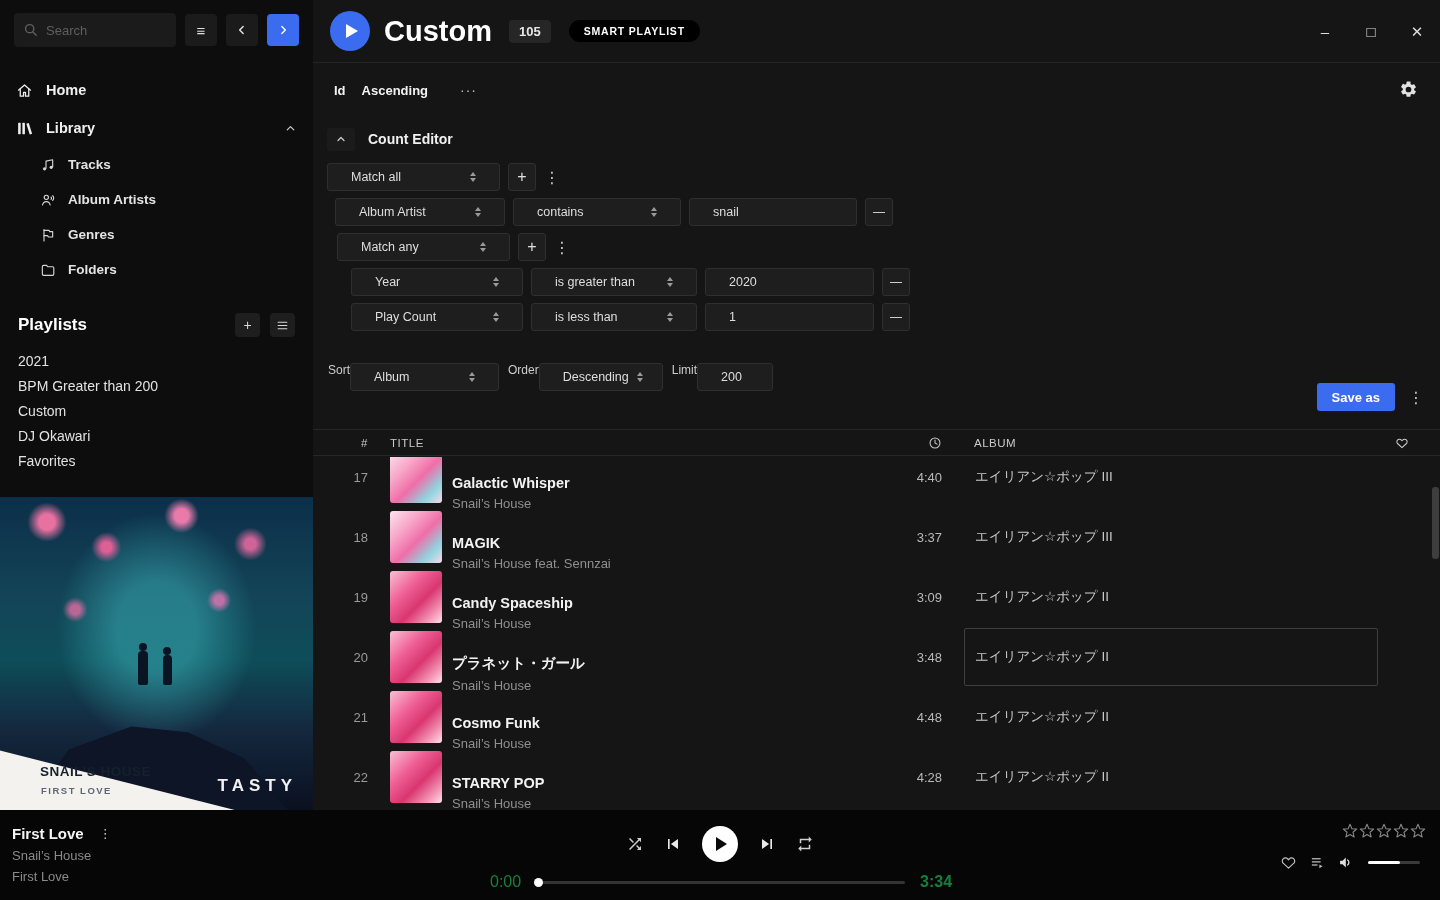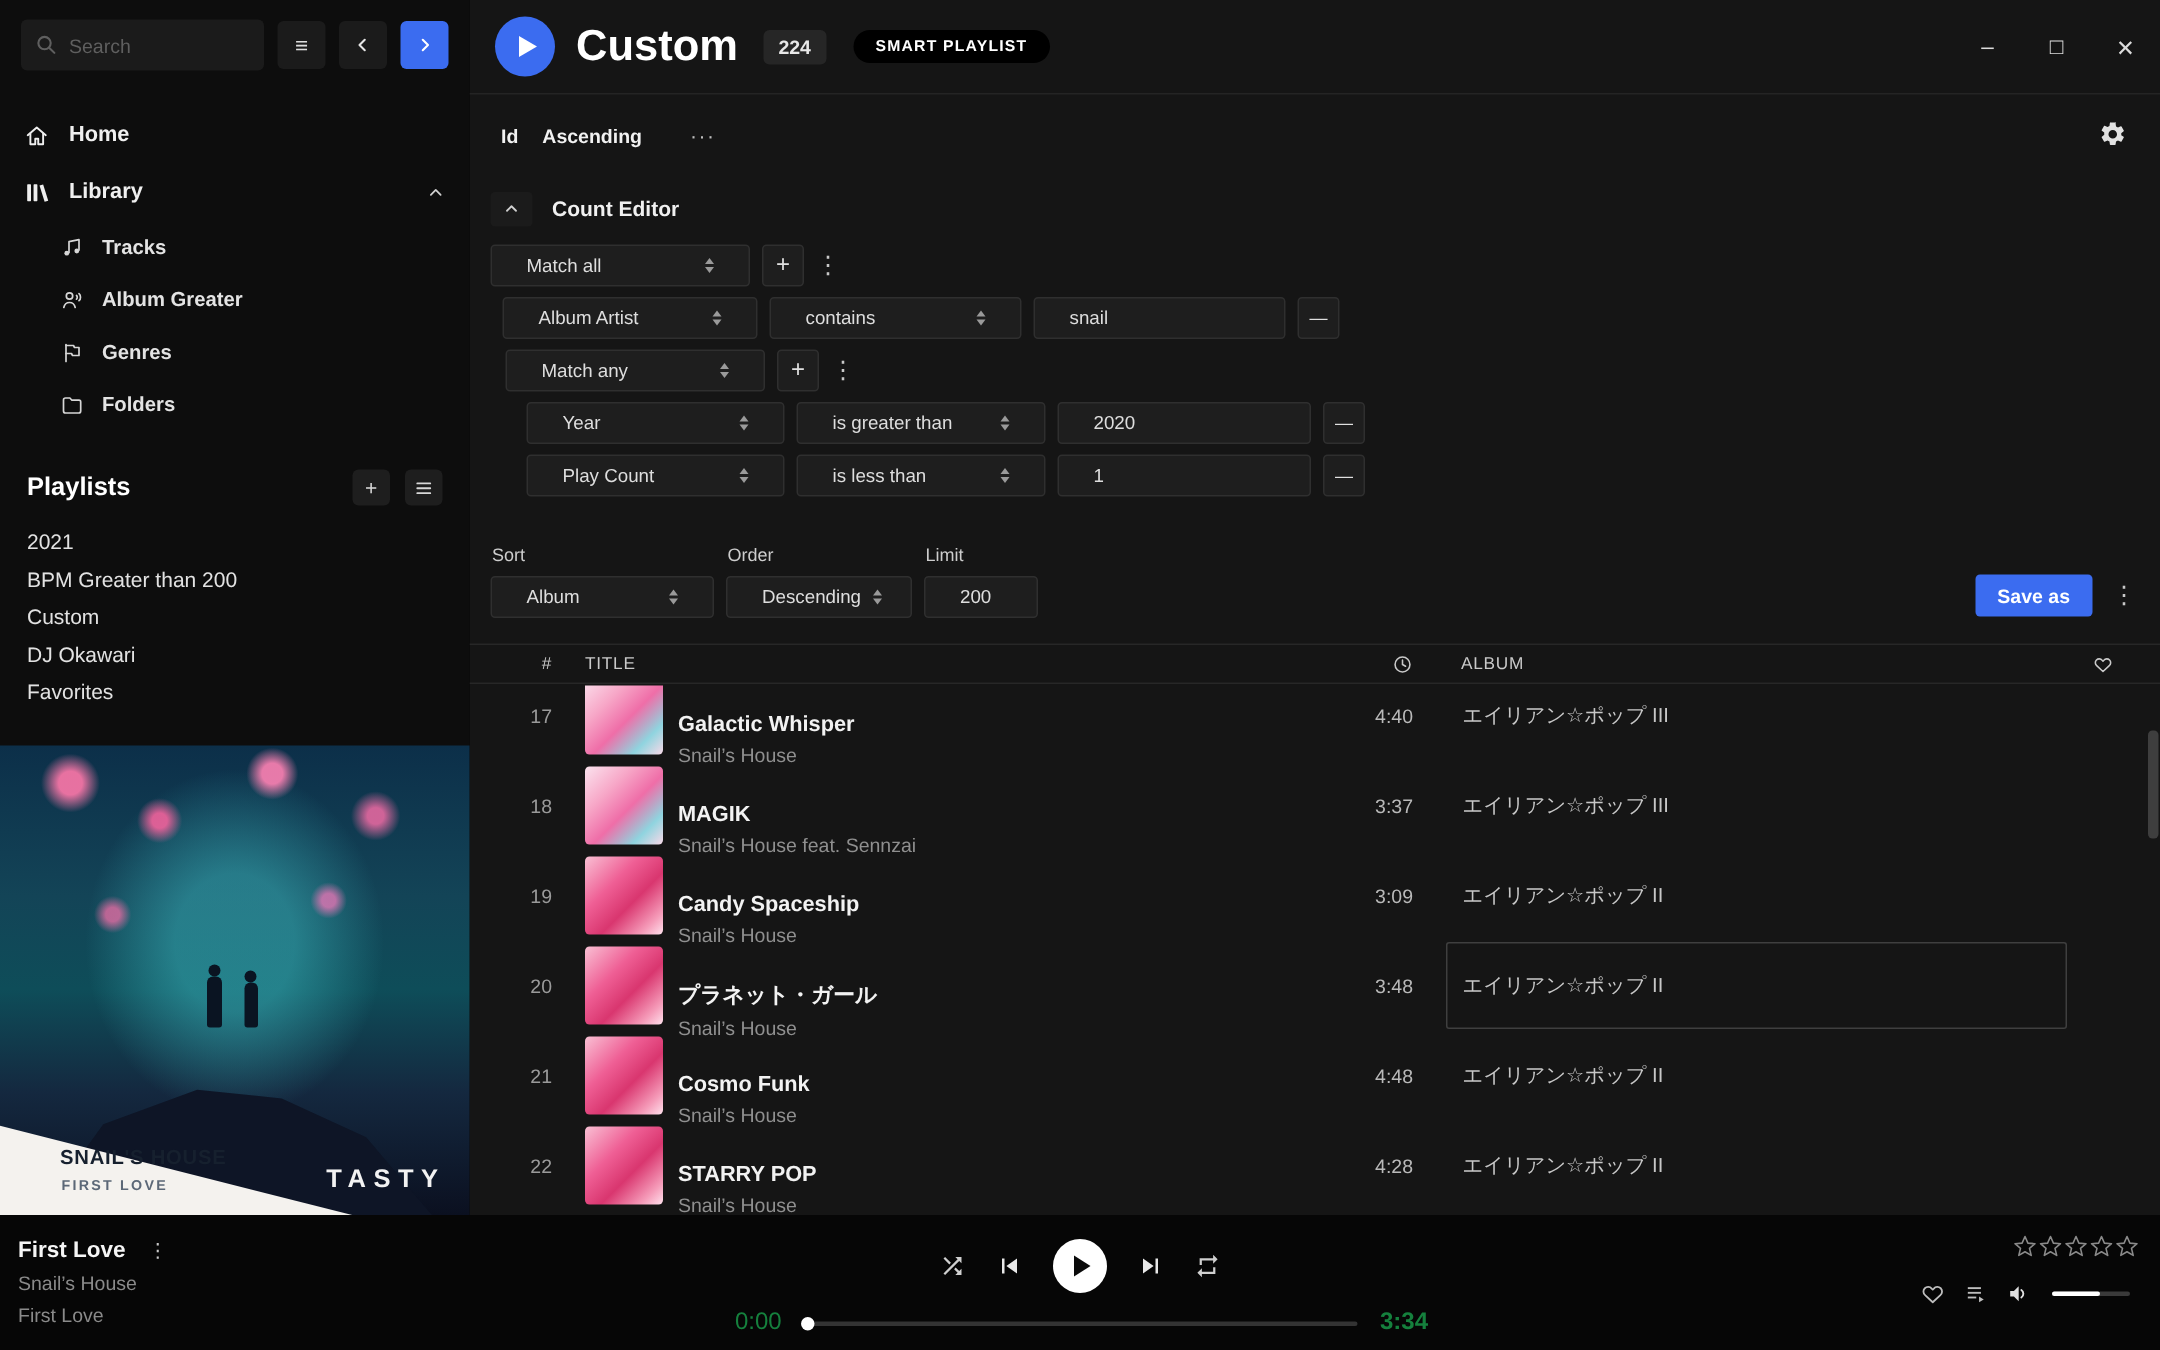--- a/index.html
+++ b/index.html
@@ -79,21 +79,21 @@
   .updown .u { border-bottom:4px solid #9a9a9a; }
   .updown .d { border-top:4px solid #9a9a9a; }
   .ctl input { background:transparent; border:none; outline:none; color:#dedede; font-size:12.5px; width:100%; font-family:inherit; }
   .icon-btn { width:28px; height:28px; background:#1e1e1e; border:1px solid #2f2f2f; border-radius:3px; display:flex; align-items:center; justify-content:center; color:#e0e0e0; font-size:16px; cursor:pointer; flex:none; }
   .kebab { color:#c8c8c8; font-size:16px; width:12px; text-align:center; cursor:pointer; }
   .w173{width:173px}.w170{width:170px}.w168{width:168px}.w169{width:169px}.w172{width:172px}.w166{width:166px}
   .w149{width:149px}.w124{width:124px}.w76{width:76px}
   .ind8{margin-left:8px}.ind10{margin-left:10px}.ind24{margin-left:24px}
 
   .sort-section { position:absolute; left:14px; top:363px; display:flex; gap:8px; }
-  .sort-col { display:flex; flex-direction:column; }
+  .sort-col { display:flex; flex-direction:row; }
   .sort-label { font-size:12px; color:#cdcdcd; margin-bottom:7px; padding-left:1px; }
   .save-row { position:absolute; right:20px; top:383px; display:flex; align-items:center; gap:13px; }
   .save-btn { background:var(--accent); color:#fff; border:none; border-radius:3px; height:28px; padding:0 15px; font-size:13px; font-weight:700; cursor:pointer; font-family:inherit; }
 
   
   .table-header { position:absolute; top:429px; left:0; right:0; height:27px; border-top:1px solid #272727; border-bottom:1px solid #272727; display:flex; align-items:center; padding:0 14px 0 20px; font-size:11.5px; letter-spacing:.5px; color:#c9c9c9; }
   .c-num { width:35px; text-align:right; cursor:pointer; }
   .c-title { width:412px; margin-left:22px; cursor:pointer; }
   .c-dur { width:140px; display:flex; justify-content:flex-end; cursor:pointer; }
   .c-album { width:414px; margin-left:22px; padding-left:10px; cursor:pointer; }
@@ -193,21 +193,21 @@
         </svg>
       <span>Tracks</span>
     </div>
     <div class="sub-item">
       <svg width="16" height="16" viewBox="0 0 24 24" fill="none" stroke="#d6d6d6" stroke-width="1.7" stroke-linecap="round">
           <circle cx="9.5" cy="8" r="3.2"></circle>
           <path d="M3.8 19.5c.7-3.4 3-5 5.7-5s5 1.6 5.7 5"></path>
           <path d="M16.5 7.5c1 .8 1 2.8 0 3.6"></path>
           <path d="M19 5.6c2 1.7 2 5.4 0 7.1"></path>
         </svg>
-      <span>Album Greater</span>
+      <span>Album Artists</span>
     </div>
     <div class="sub-item">
       <svg width="16" height="16" viewBox="0 0 24 24" fill="none" stroke="#d6d6d6" stroke-width="1.7" stroke-linecap="round" stroke-linejoin="round">
           <path d="M6 21V4"></path>
           <path d="M6 5h7.5l1 2H19v8h-6.5l-1-2H6"></path>
         </svg>
       <span>Genres</span>
     </div>
     <div class="sub-item">
       <svg width="16" height="16" viewBox="0 0 24 24" fill="none" stroke="#d6d6d6" stroke-width="1.7" stroke-linejoin="round">
@@ -250,21 +250,21 @@
     <div class="art-brand">TASTY</div>
   </div>
 </aside>
 
 <main class="main">
   <header class="main-header">
     <div class="play-circle">
         <div class="tri"></div>
       </div>
     <h1 class="page-title">Custom</h1>
-    <span class="count-badge">224</span>
+    <span class="count-badge">105</span>
     <span class="type-badge">SMART PLAYLIST</span>
     <div class="win-controls">
       <span class="win-btn">–</span>
       <span class="win-btn">□</span>
       <span class="win-btn">✕</span>
     </div>
   </header>
 
   <div class="toolbar-row">
     <span class="tb">Id</span>

